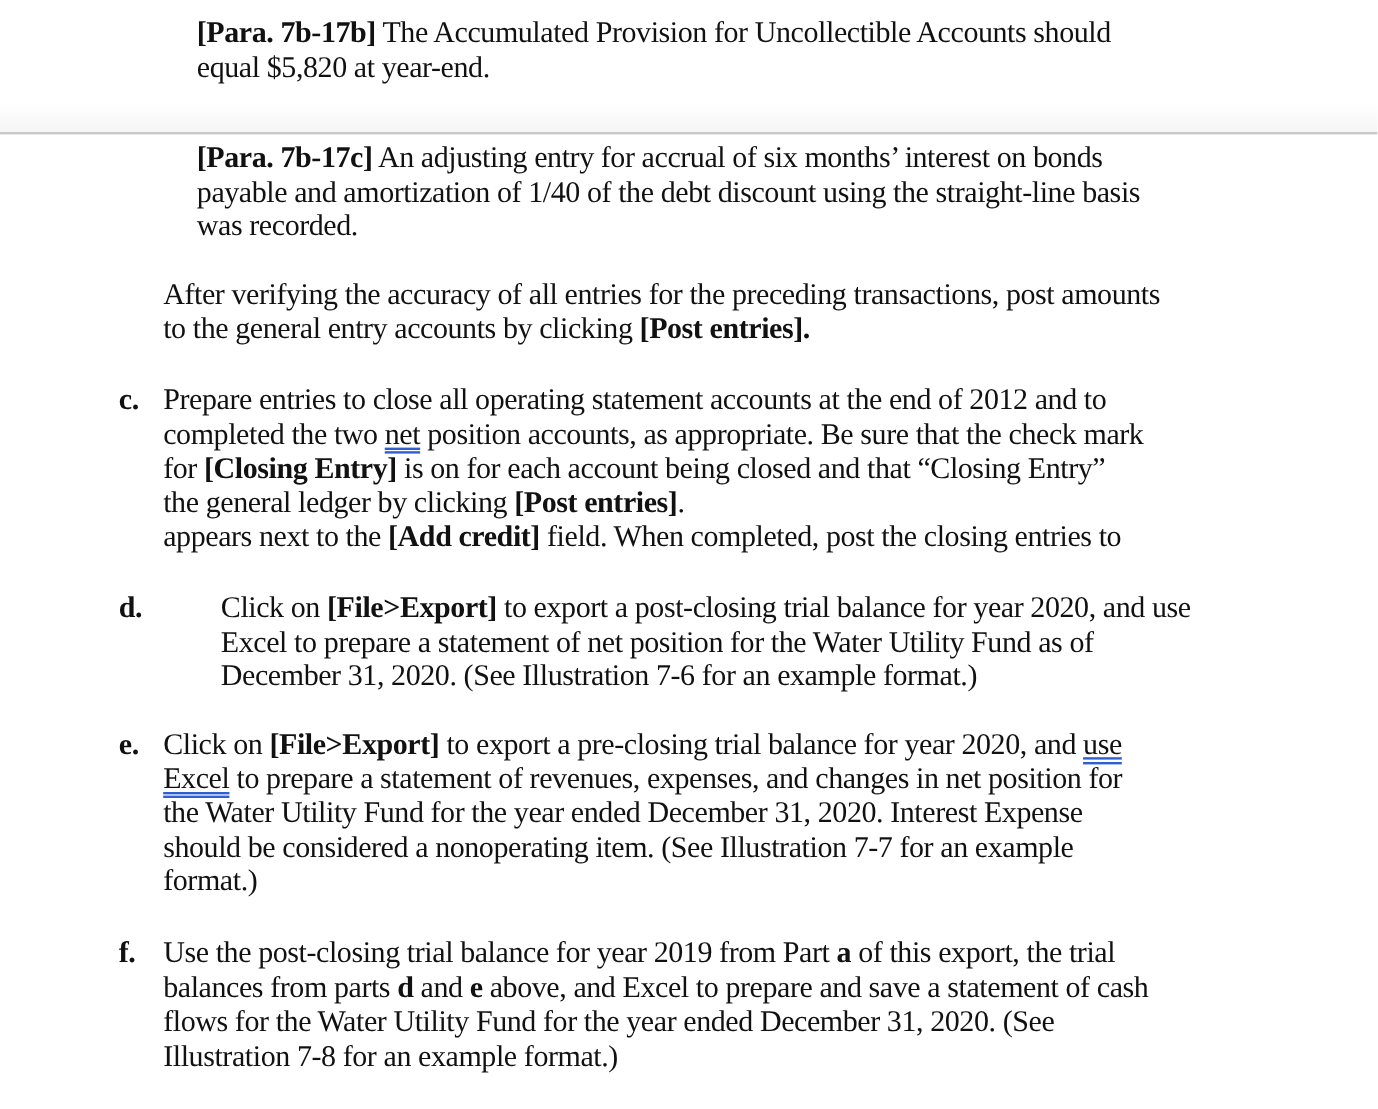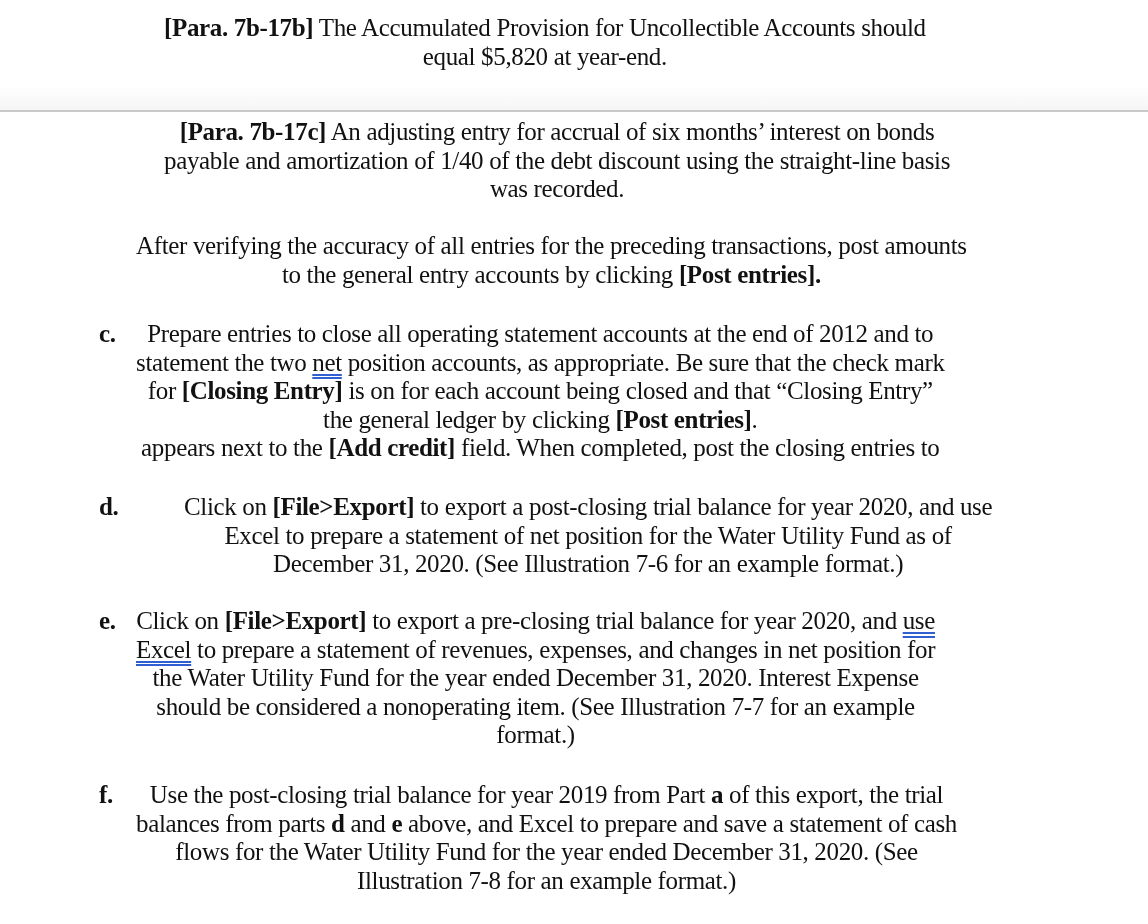--- a/index.html
+++ b/index.html
@@ -29,21 +29,20 @@
       position: absolute;
       left: 0;
       top: 110px;
       width: 1148px;
       height: 2px;
       background: #c9c9c9;
     }
     .para {
       position: absolute;
       margin: 0;
-      text-align: center;
     }
     .b { font-weight: bold; }
     .marker {
       position: absolute;
       font-weight: bold;
     }
     .grammar {
       text-decoration: underline double #2f5fd1;
       text-underline-offset: 3px;
     }
@@ -66,21 +65,21 @@
 </div>
 
 <div class="para" style="left:136px; top:232px;">
   <div>After verifying the accuracy of all entries for the preceding transactions, post amounts</div>
   <div><span>to the general entry accounts by clicking </span><span class="b">[Post entries].</span></div>
 </div>
 
 <span class="marker" style="left:99px; top:320px;">c.</span>
 <div class="para" style="left:136px; top:320px;">
   <div>Prepare entries to close all operating statement accounts at the end of 2012 and to</div>
-  <div><span>statement the two </span><span class="grammar">net</span><span> position accounts, as appropriate.  Be sure that the check mark</span></div>
+  <div><span>completed the two </span><span class="grammar">net</span><span> position accounts, as appropriate.  Be sure that the check mark</span></div>
   <div><span>for </span><span class="b">[Closing Entry]</span><span> is on for each account being closed and that “Closing Entry”</span></div>
   <div><span>the general ledger by clicking </span><span class="b">[Post entries]</span><span>.</span></div>
   <div><span>appears next to the </span><span class="b">[Add credit]</span><span> field.  When completed, post the closing entries to</span></div>
 </div>
 
 <span class="marker" style="left:99px; top:493px;">d.</span>
 <div class="para" style="left:136px; top:493px;margin-left:48px;">
   <div><span>Click on </span><span class="b">[File&gt;Export]</span><span> to export a post-closing trial balance for year 2020, and use</span></div>
   <div>Excel to prepare a statement of net position for the Water Utility Fund as of</div>
   <div>December 31, 2020. (See Illustration 7-6 for an example format.)</div>

